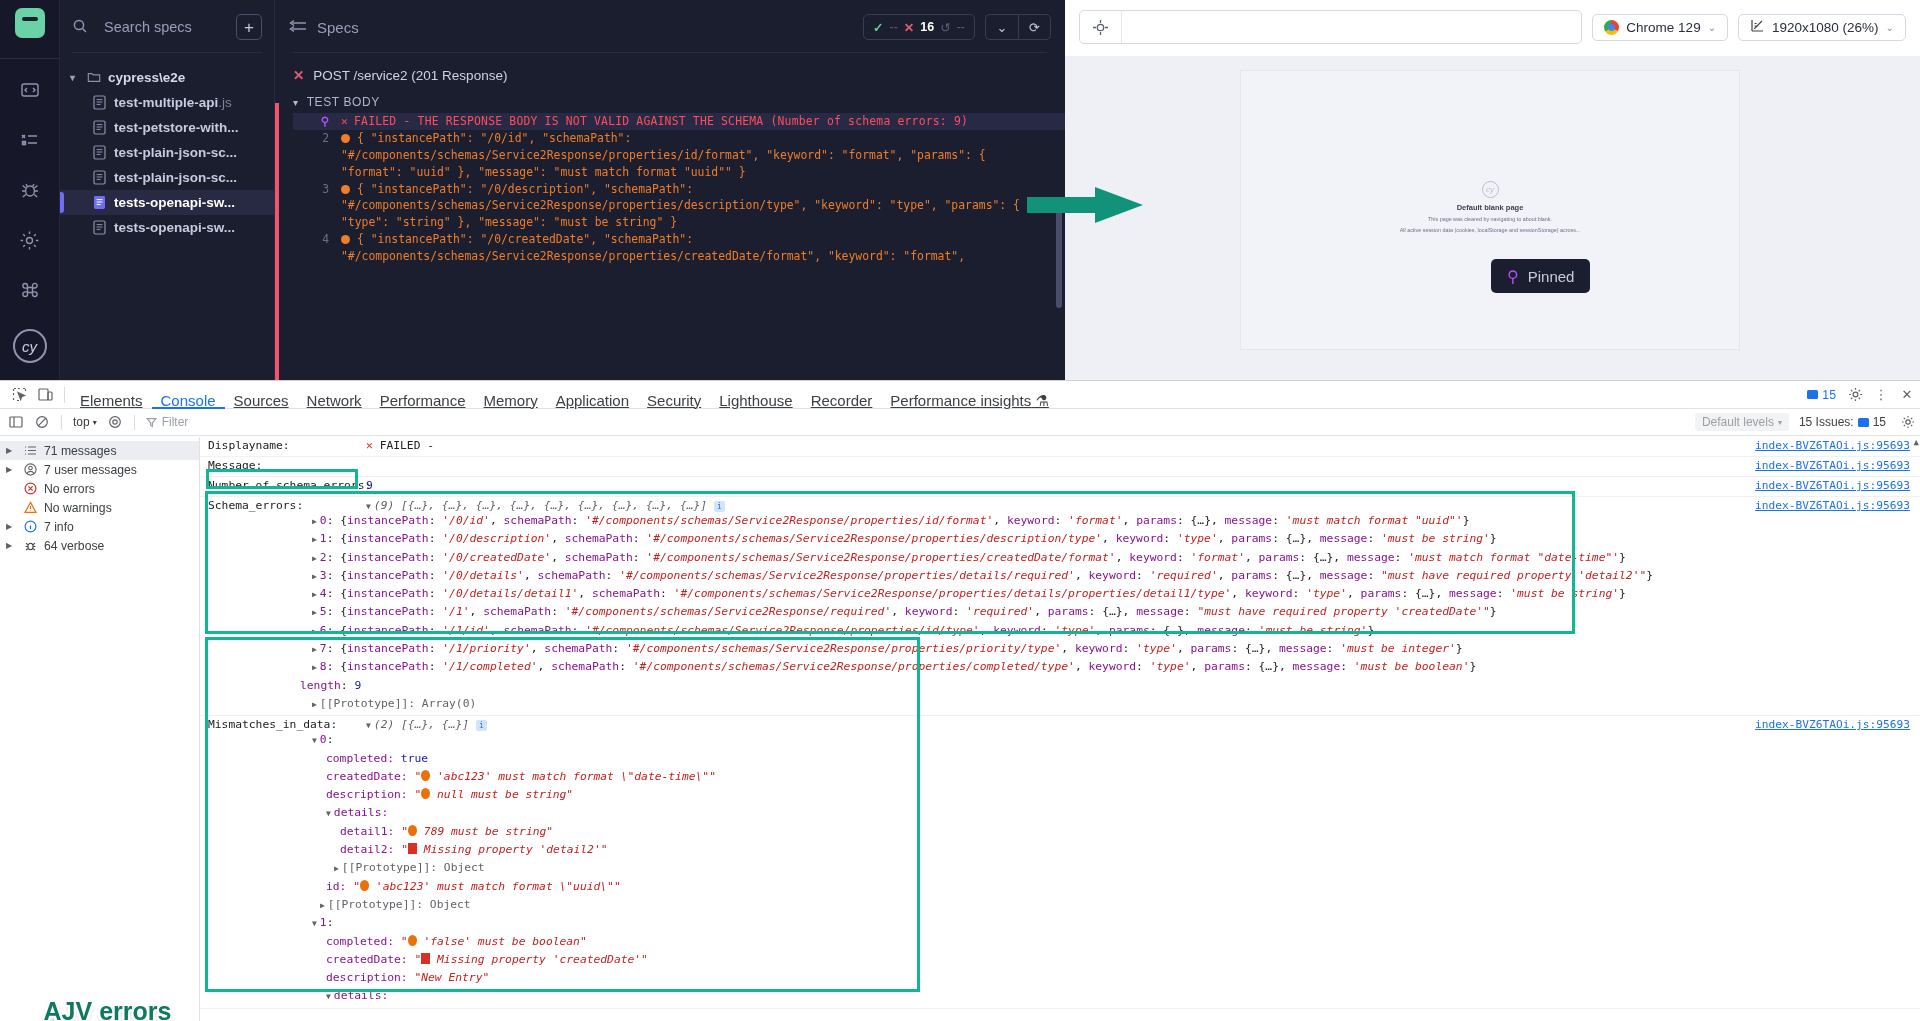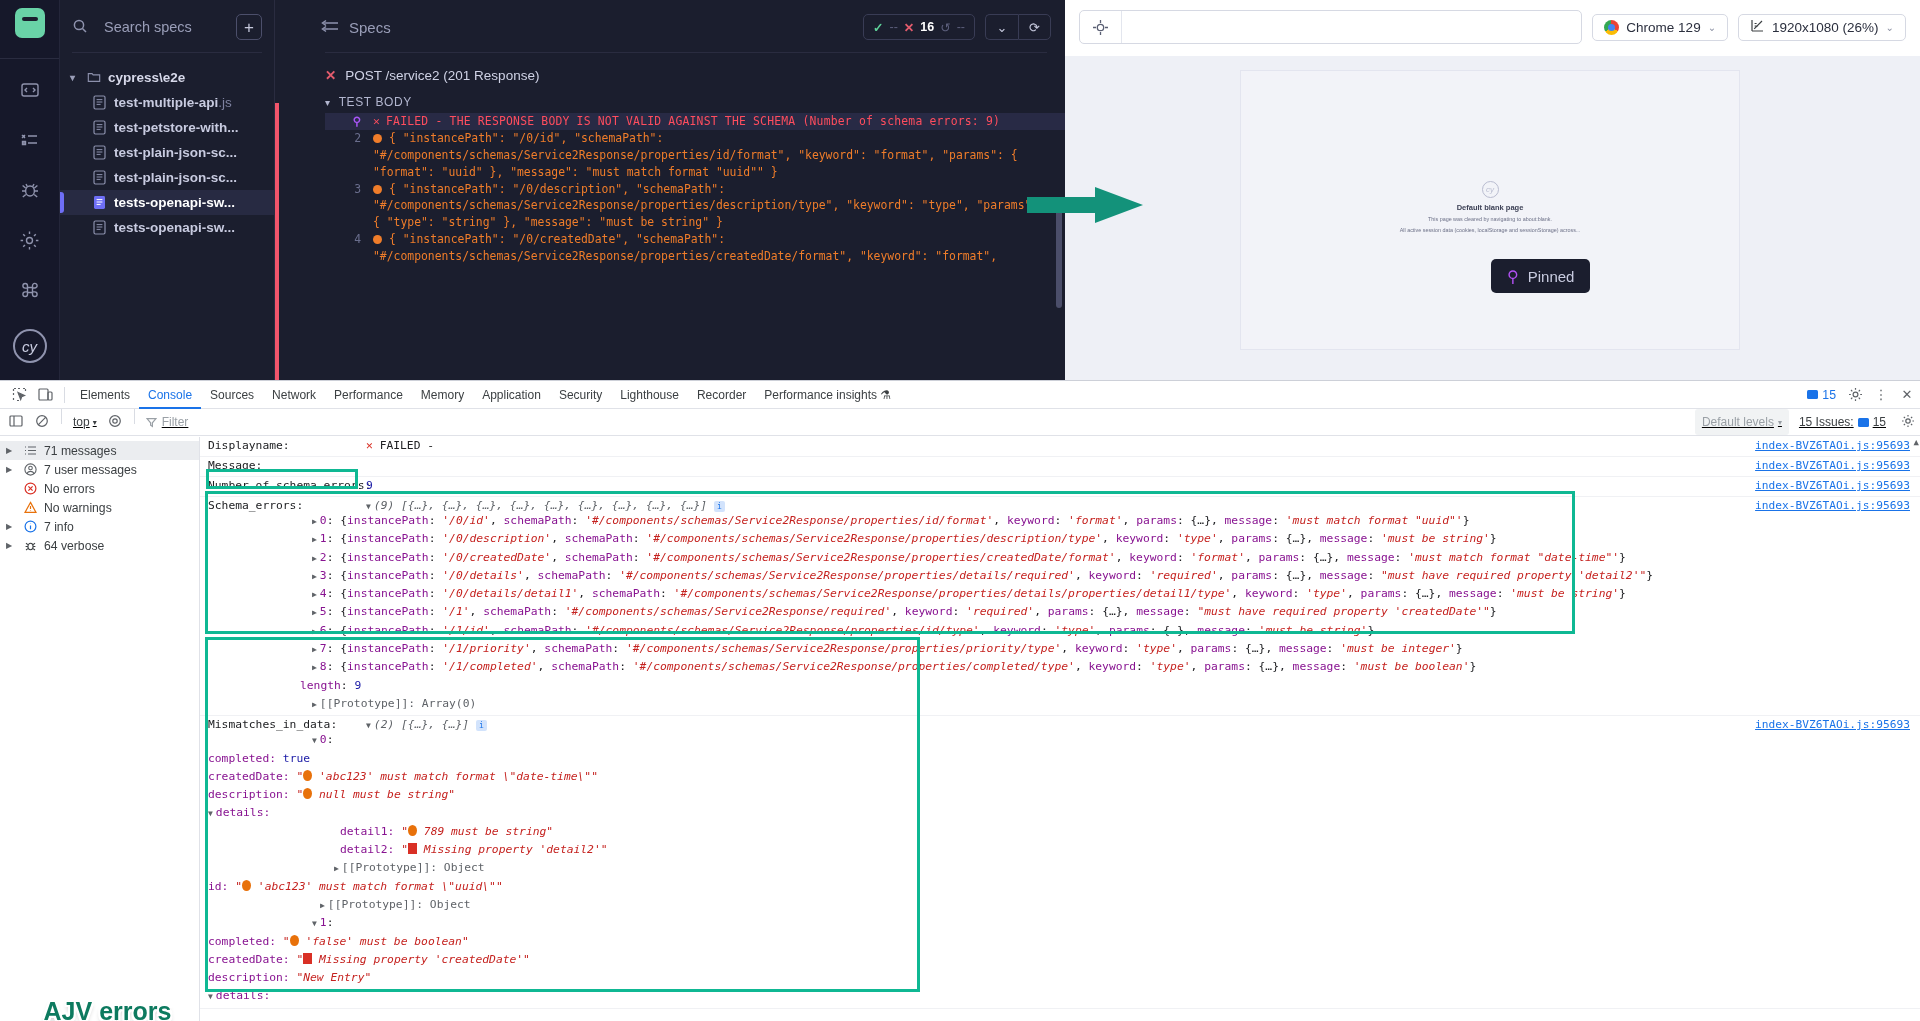--- a/index.html
+++ b/index.html
@@ -34,21 +34,21 @@
   .tree-row.folder { color:#d7d9ea; font-weight:600; }
   .tree-row.file { padding-left:33px; font-weight:600; }
   .tree-row.active { background:#272a42; }
   .tree-row.active:before { content:""; position:absolute; left:0; top:2px; bottom:2px; width:4px; background:#6e6ef5; border-radius:0 3px 3px 0; }
   .chev { color:#9a9eb8; font-size:10px; width:10px; }
   .ficon { width:14px;height:16px; flex:none; }
   .fname .ext { color:#7e82a0; font-weight:400;}
   .tree-row.active .fname { color:#ffffff; }
   .tree-row.active .ficon svg rect { fill:#6e6ef5 !important; }
 
-  .cy-main { flex:1; position:relative; background:#1b1e2e; display:flex; flex-direction:column;padding-left:32px; }
+  .cy-main { flex:1; position:relative; background:#1b1e2e; display:flex; flex-direction:column; }
   .cy-mainhead { display:flex; align-items:center; padding:14px 14px 12px 14px; }
   .back-ico{ color:#8f93ae; margin-right:10px; }
   .cy-mainhead .ttl { color:#9a9eb8; font-size:15px; }
   .cy-mainhead .spacer { flex:1; }
   .statbox { display:flex; align-items:center; border:1px solid #393c55; border-radius:5px; height:26px; padding:0 9px; gap:6px; font-size:12.5px; color:#c6c9dd;}
   .statbox .ok{ color:#5fd39a; font-weight:700;}
   .statbox .dim{ color:#5c5f7c;}
   .statbox .fail{ color:#e45c6d; font-weight:700;}
   .statbox .n{ color:#fff; font-weight:700;}
   .seg { display:flex; margin-left:10px; }
@@ -102,27 +102,27 @@
   .pinned .pi{ color:#b150f2; font-size:16px; }
 
   
   .arrow { position:absolute; left:1025px; top:185px; width:120px; height:40px; }
 
   
   .devtools { position:absolute; left:0; top:380px; width:1920px; height:641px; background:#ffffff; border-top:1px solid #cdd0d8;}
   .dt-tabs { display:flex; align-items:center; height:28px; border-bottom:1px solid #e0e2e8; padding-left:6px; }
   .dt-ico { width:26px; height:26px; display:flex;align-items:center;justify-content:center; color:#5f6368; }
   .dt-tabsep{ width:1px;height:16px;background:#d9dce3;margin:0 6px;}
-  .dt-tab { padding:0 9px; height:28px; line-height:28px; font-size:12px; color:#3c4043; white-space:nowrap; }
+  .dt-tab { padding:6px 9px; height:28px; line-height:28px; font-size:15px; color:#3c4043; white-space:nowrap;text-decoration:underline; }
   .dt-tab.active { color:#1a73e8; box-shadow: inset 0 -2px 0 #1a73e8; }
   .dt-tabs .spacer{flex:1;}
   .issues-chip{ display:flex;align-items:center;gap:4px; color:#1a73e8; font-size:12.3px; margin-right:6px;}
   .blue-sq{ width:11px;height:9px;background:#1a73e8;border-radius:1.5px; display:inline-block;}
 
-  .dt-filter { display:flex; height:27px; border-bottom:1px solid #e0e2e8; padding-left:4px; gap:2px;text-decoration:underline; }
+  .dt-filter { display:flex; align-items:center; height:27px; border-bottom:1px solid #e0e2e8; padding-left:4px; gap:2px; }
   .dt-filter .sm { width:24px;height:24px; display:flex;align-items:center;justify-content:center; color:#5f6368;}
   .vsep{width:1px;height:15px;background:#d9dce3;margin:0 5px;}
   .ctx-sel { font-size:12px; color:#3c4043; display:flex; align-items:center; gap:3px; padding:0 4px;}
   .filter-in { display:flex;align-items:center;gap:5px; color:#9aa0a6; font-size:12px; margin-left:4px;}
   .dt-filter .spacer{flex:1;}
   .lvl-sel{ font-size:12px;color:#9aa0a6; display:flex;align-items:center;gap:4px; background:#f1f3f4; border-radius:3px; padding:2px 7px;}
   .issues-txt{ font-size:12px;color:#3c4043; display:flex;align-items:center;gap:4px; margin:0 8px;}
 
   .console-area { position:absolute; left:0; top:56px; right:0; bottom:0; display:flex; }
   .cons-side { width:200px; border-right:1px solid #e0e2e8; padding-top:4px; position:relative;}
@@ -141,21 +141,21 @@
   .cval { flex:1; color:#202124; }
   .src { position:absolute; right:10px; top:2px; color:#1a73e8; text-decoration:underline; font-size:11.2px;}
   .plain{color:#202124;}
   .str { color:#c5221f; }
   .prop { color:#881391; }
   .gray { color:#5f6368; }
   .num { color:#1a1aa6; }
   .kw  { color:#1a1aa6; }
   .oarr { color:#5f6368; font-size:8px; margin-right:3px;}
   .line { white-space:nowrap; line-height:1.62; }
-  .ind1{padding-left:104px;} .ind2{} .ind3{padding-left:132px;}
+  .ind1{padding-left:104px;} .ind2{padding-left:118px;} .ind3{padding-left:132px;}
   .odot{ display:inline-block;width:9px;height:11px;border-radius:50%;background:#e8710a;vertical-align:-1px;}
   .rsq{ display:inline-block;width:9px;height:11px;background:#d93025;vertical-align:-1px;}
   .xred{color:#d93025;font-weight:700;}
   .infoi{ display:inline-block;width:11px;height:11px;background:#d2e3fc;color:#1a73e8;font-size:8px;text-align:center;line-height:11px;border-radius:2px;}
 
   .hl-box { position:absolute; border:3px solid #0fb893; pointer-events:none; }
   .b-num   { left:6px;  top:32px;  width:152px; height:20px; }
   .b-schema{ left:5px;  top:54px;  width:1370px; height:143px; }
   .b-mis   { left:5px;  top:200px; width:715px;  height:355px; }
 

